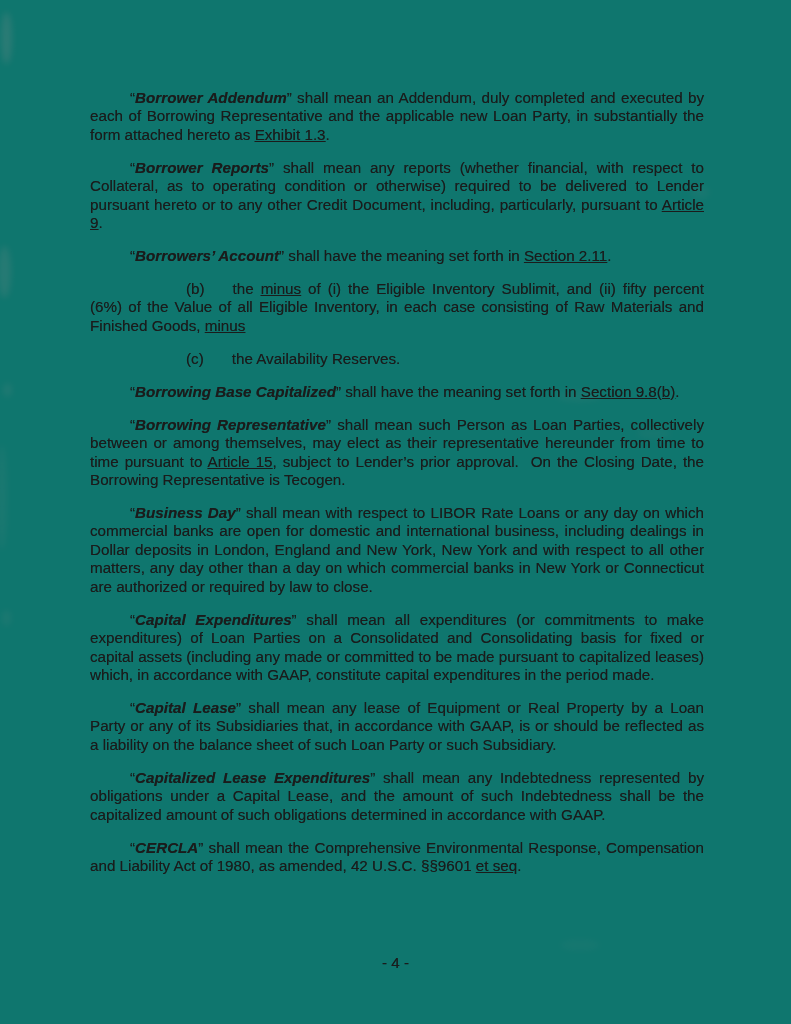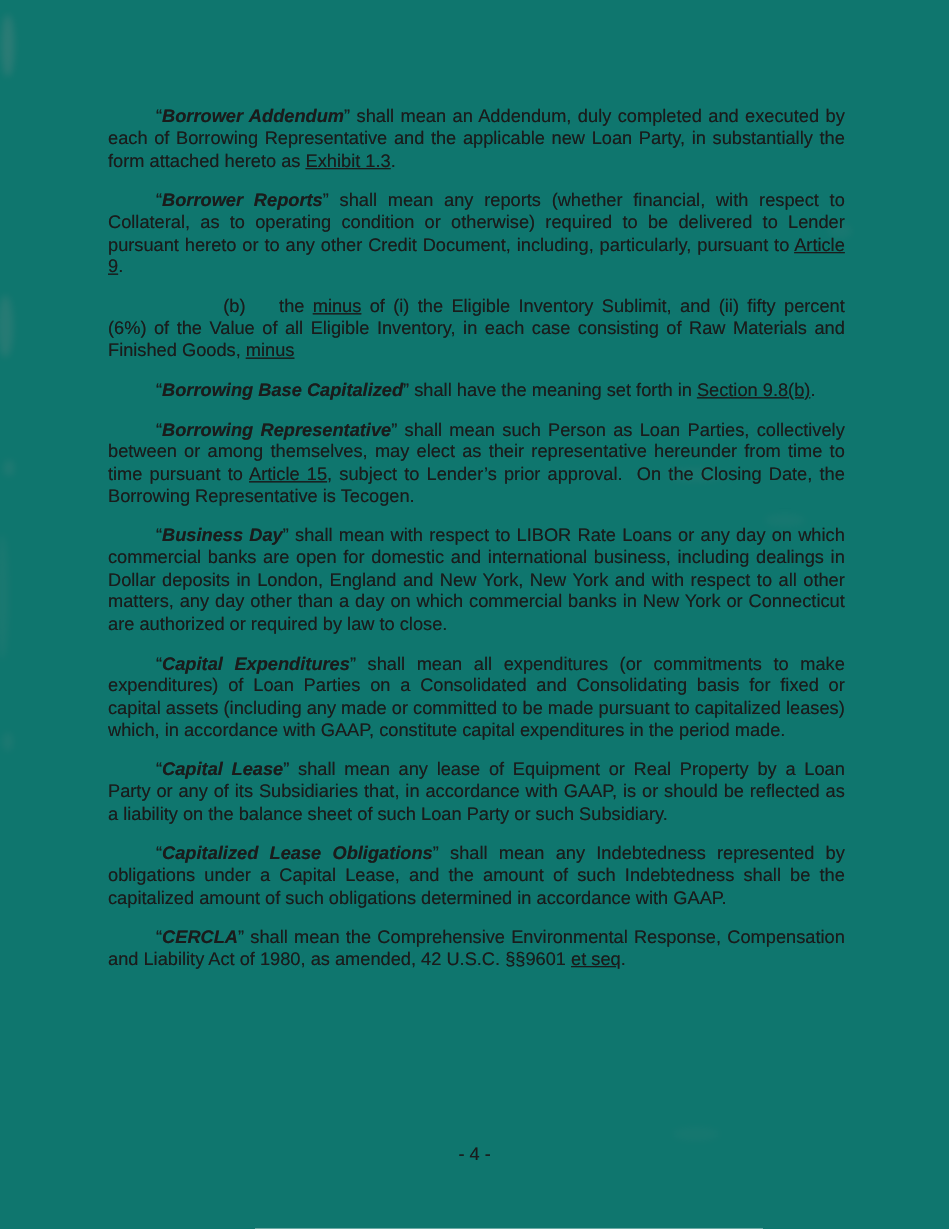--- a/index.html
+++ b/index.html
@@ -73,24 +73,26 @@
   <div class="smudge sm4"></div>
   <div class="smudge sm5"></div>
   <div class="smudge sm6"></div>
   <div class="smudge sm7"></div>
   <div class="smudge sm8"></div>
   <div class="smudge sm9"></div>
 
   <div class="content" id="doc-content">
       <p class="p-body"><span class="seg-n">“</span><span class="seg-d">Borrower Addendum</span><span class="seg-n">” shall mean an Addendum, duly completed and executed by each of Borrowing Representative and the applicable new Loan Party, in substantially the form attached hereto as </span><span class="seg-u">Exhibit 1.3</span><span class="seg-n">.</span></p>
       <p class="p-body"><span class="seg-n">“</span><span class="seg-d">Borrower Reports</span><span class="seg-n">” shall mean any reports (whether financial, with respect to Collateral, as to operating condition or otherwise) required to be delivered to Lender pursuant hereto or to any other Credit Document, including, particularly, pursuant to </span><span class="seg-u">Article 9</span><span class="seg-n">.</span></p>
+      <p class="p-body"><span class="seg-n">“</span><span class="seg-d">Borrowers’ Account</span><span class="seg-n">” shall have the meaning set forth in </span><span class="seg-u">Section 2.11</span><span class="seg-n">.</span></p>
       <p class="p-sub"><span class="seg-n">(b)</span><span class="seg-tab"></span><span class="seg-n">the </span><span class="seg-u">minus</span><span class="seg-n"> of (i) the Eligible Inventory Sublimit, and (ii) fifty percent (6%) of the Value of all Eligible Inventory, in each case consisting of Raw Materials and Finished Goods, </span><span class="seg-u">minus</span></p>
+      <p class="p-sub"><span class="seg-n">(c)</span><span class="seg-tab"></span><span class="seg-n">the Availability Reserves.</span></p>
       <p class="p-body"><span class="seg-n">“</span><span class="seg-d">Borrowing Base Capitalized</span><span class="seg-n">” shall have the meaning set forth in </span><span class="seg-u">Section 9.8(b)</span><span class="seg-n">.</span></p>
       <p class="p-body"><span class="seg-n">“</span><span class="seg-d">Borrowing Representative</span><span class="seg-n">” shall mean such Person as Loan Parties, collectively between or among themselves, may elect as their representative hereunder from time to time pursuant to </span><span class="seg-u">Article 15</span><span class="seg-n">, subject to Lender’s prior approval.&nbsp; On the Closing Date, the Borrowing Representative is Tecogen.</span></p>
       <p class="p-body"><span class="seg-n">“</span><span class="seg-d">Business Day</span><span class="seg-n">” shall mean with respect to LIBOR Rate Loans or any day on which commercial banks are open for domestic and international business, including dealings in Dollar deposits in London, England and New York, New York and with respect to all other matters, any day other than a day on which commercial banks in New York or Connecticut are authorized or required by law to close.</span></p>
       <p class="p-body"><span class="seg-n">“</span><span class="seg-d">Capital Expenditures</span><span class="seg-n">” shall mean all expenditures (or commitments to make expenditures) of Loan Parties on a Consolidated and Consolidating basis for fixed or capital assets (including any made or committed to be made pursuant to capitalized leases) which, in accordance with GAAP, constitute capital expenditures in the period made.</span></p>
       <p class="p-body"><span class="seg-n">“</span><span class="seg-d">Capital Lease</span><span class="seg-n">” shall mean any lease of Equipment or Real Property by a Loan Party or any of its Subsidiaries that, in accordance with GAAP, is or should be reflected as a liability on the balance sheet of such Loan Party or such Subsidiary.</span></p>
-      <p class="p-body"><span class="seg-n">“</span><span class="seg-d">Capitalized Lease Obligations</span><span class="seg-n">” shall mean any Indebtedness represented by obligations under a Capital Lease, and the amount of such Indebtedness shall be the capitalized amount of such obligations determined in accordance with GAAP.</span></p>
+      <p class="p-body"><span class="seg-n">“</span><span class="seg-d">Capitalized Lease Expenditures</span><span class="seg-n">” shall mean any Indebtedness represented by obligations under a Capital Lease, and the amount of such Indebtedness shall be the capitalized amount of such obligations determined in accordance with GAAP.</span></p>
       <p class="p-body"><span class="seg-n">“</span><span class="seg-d">CERCLA</span><span class="seg-n">” shall mean the Comprehensive Environmental Response, Compensation and Liability Act of 1980, as amended, 42 U.S.C. §§9601 </span><span class="seg-u">et seq</span><span class="seg-n">.</span></p>
     </div>
 
   <div class="page-number">- 4 -</div>
 </div>
 
 </body></html>

